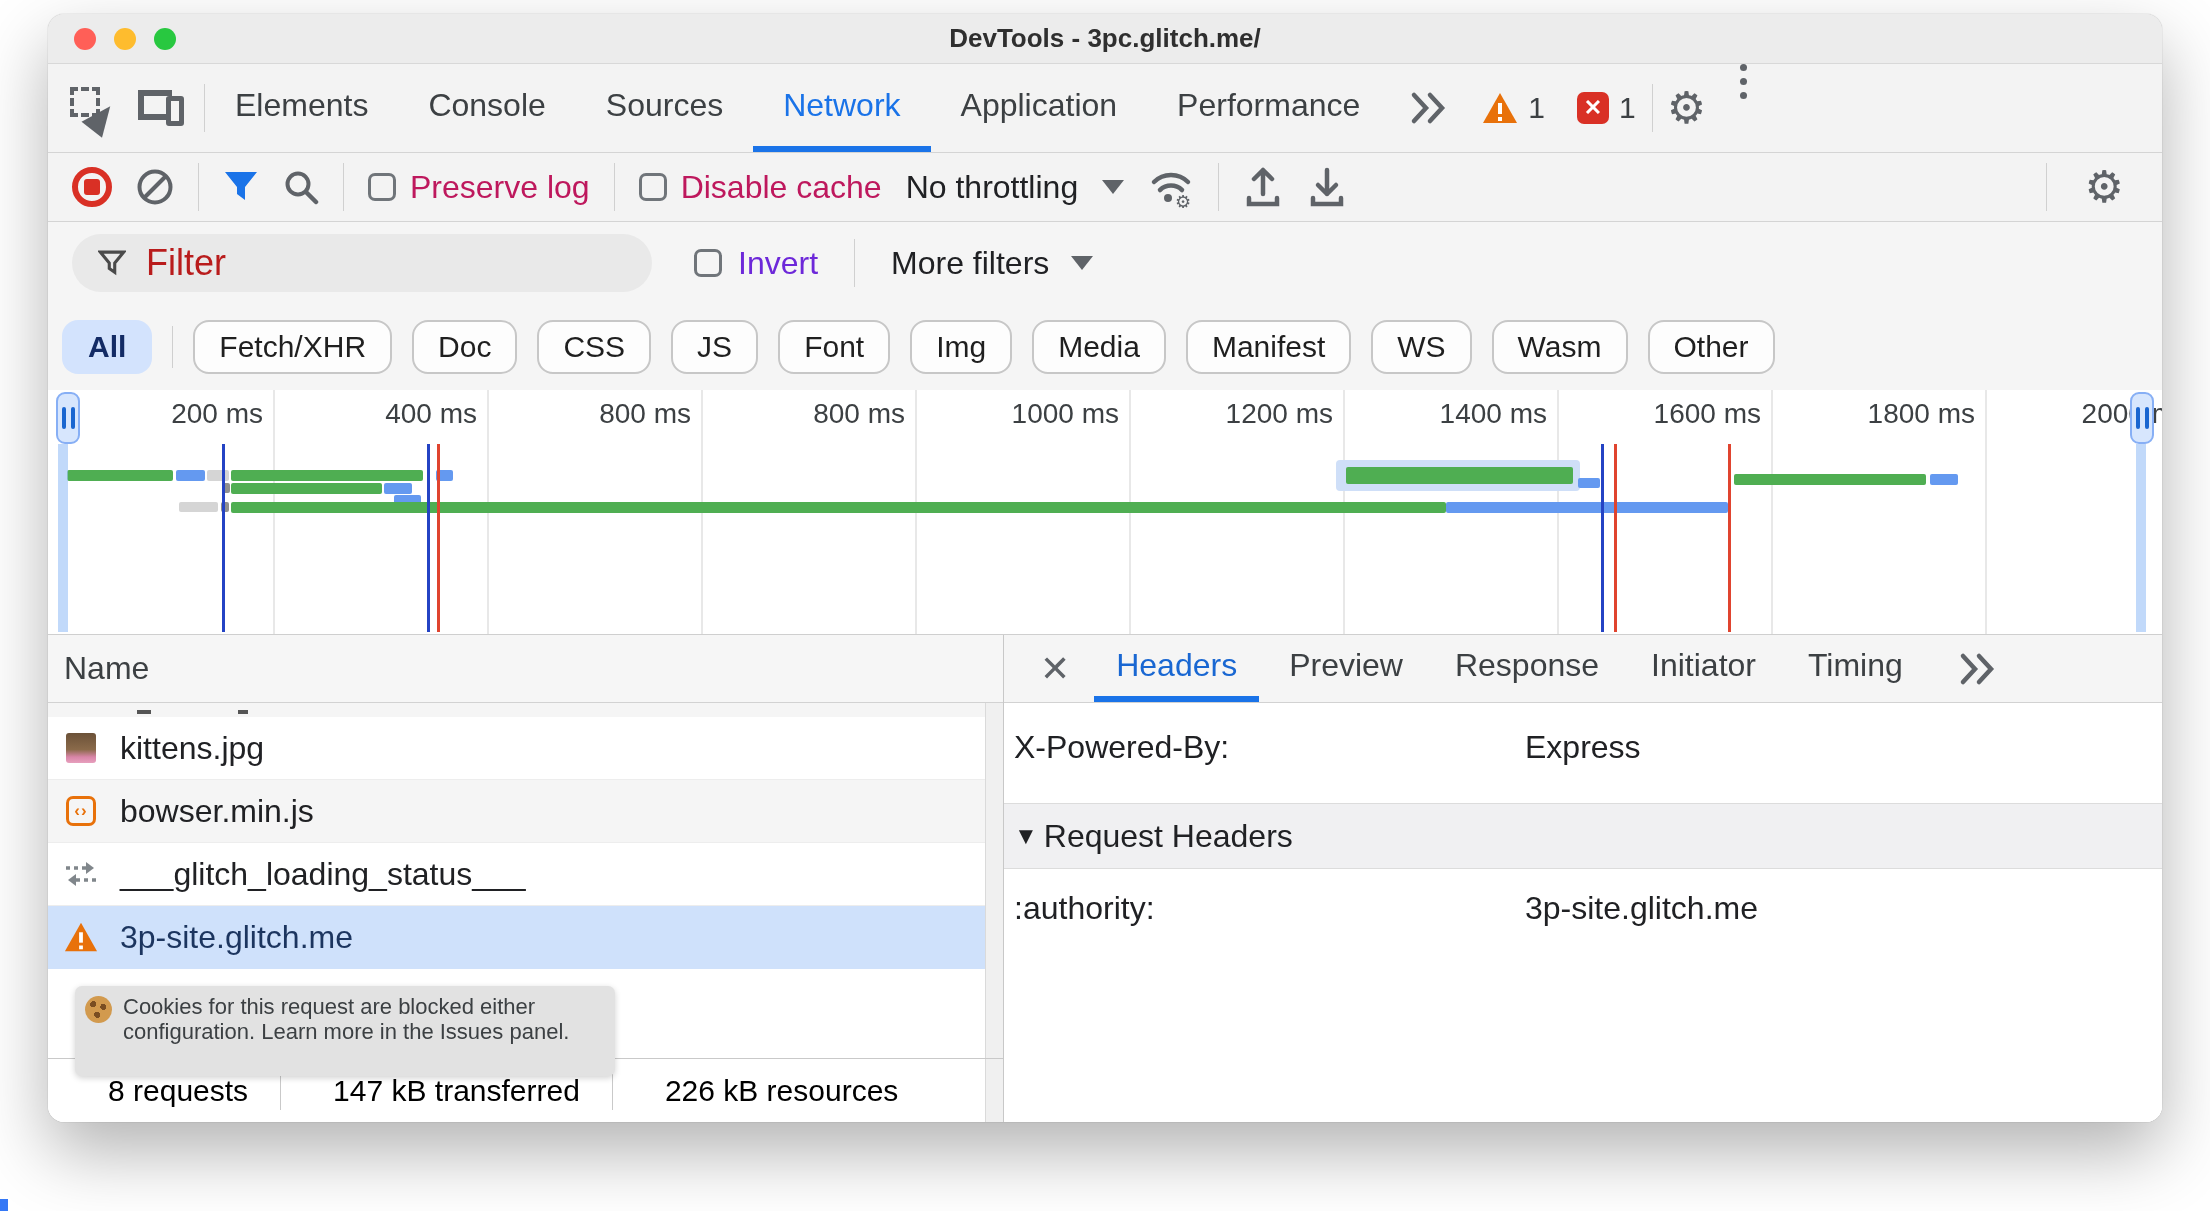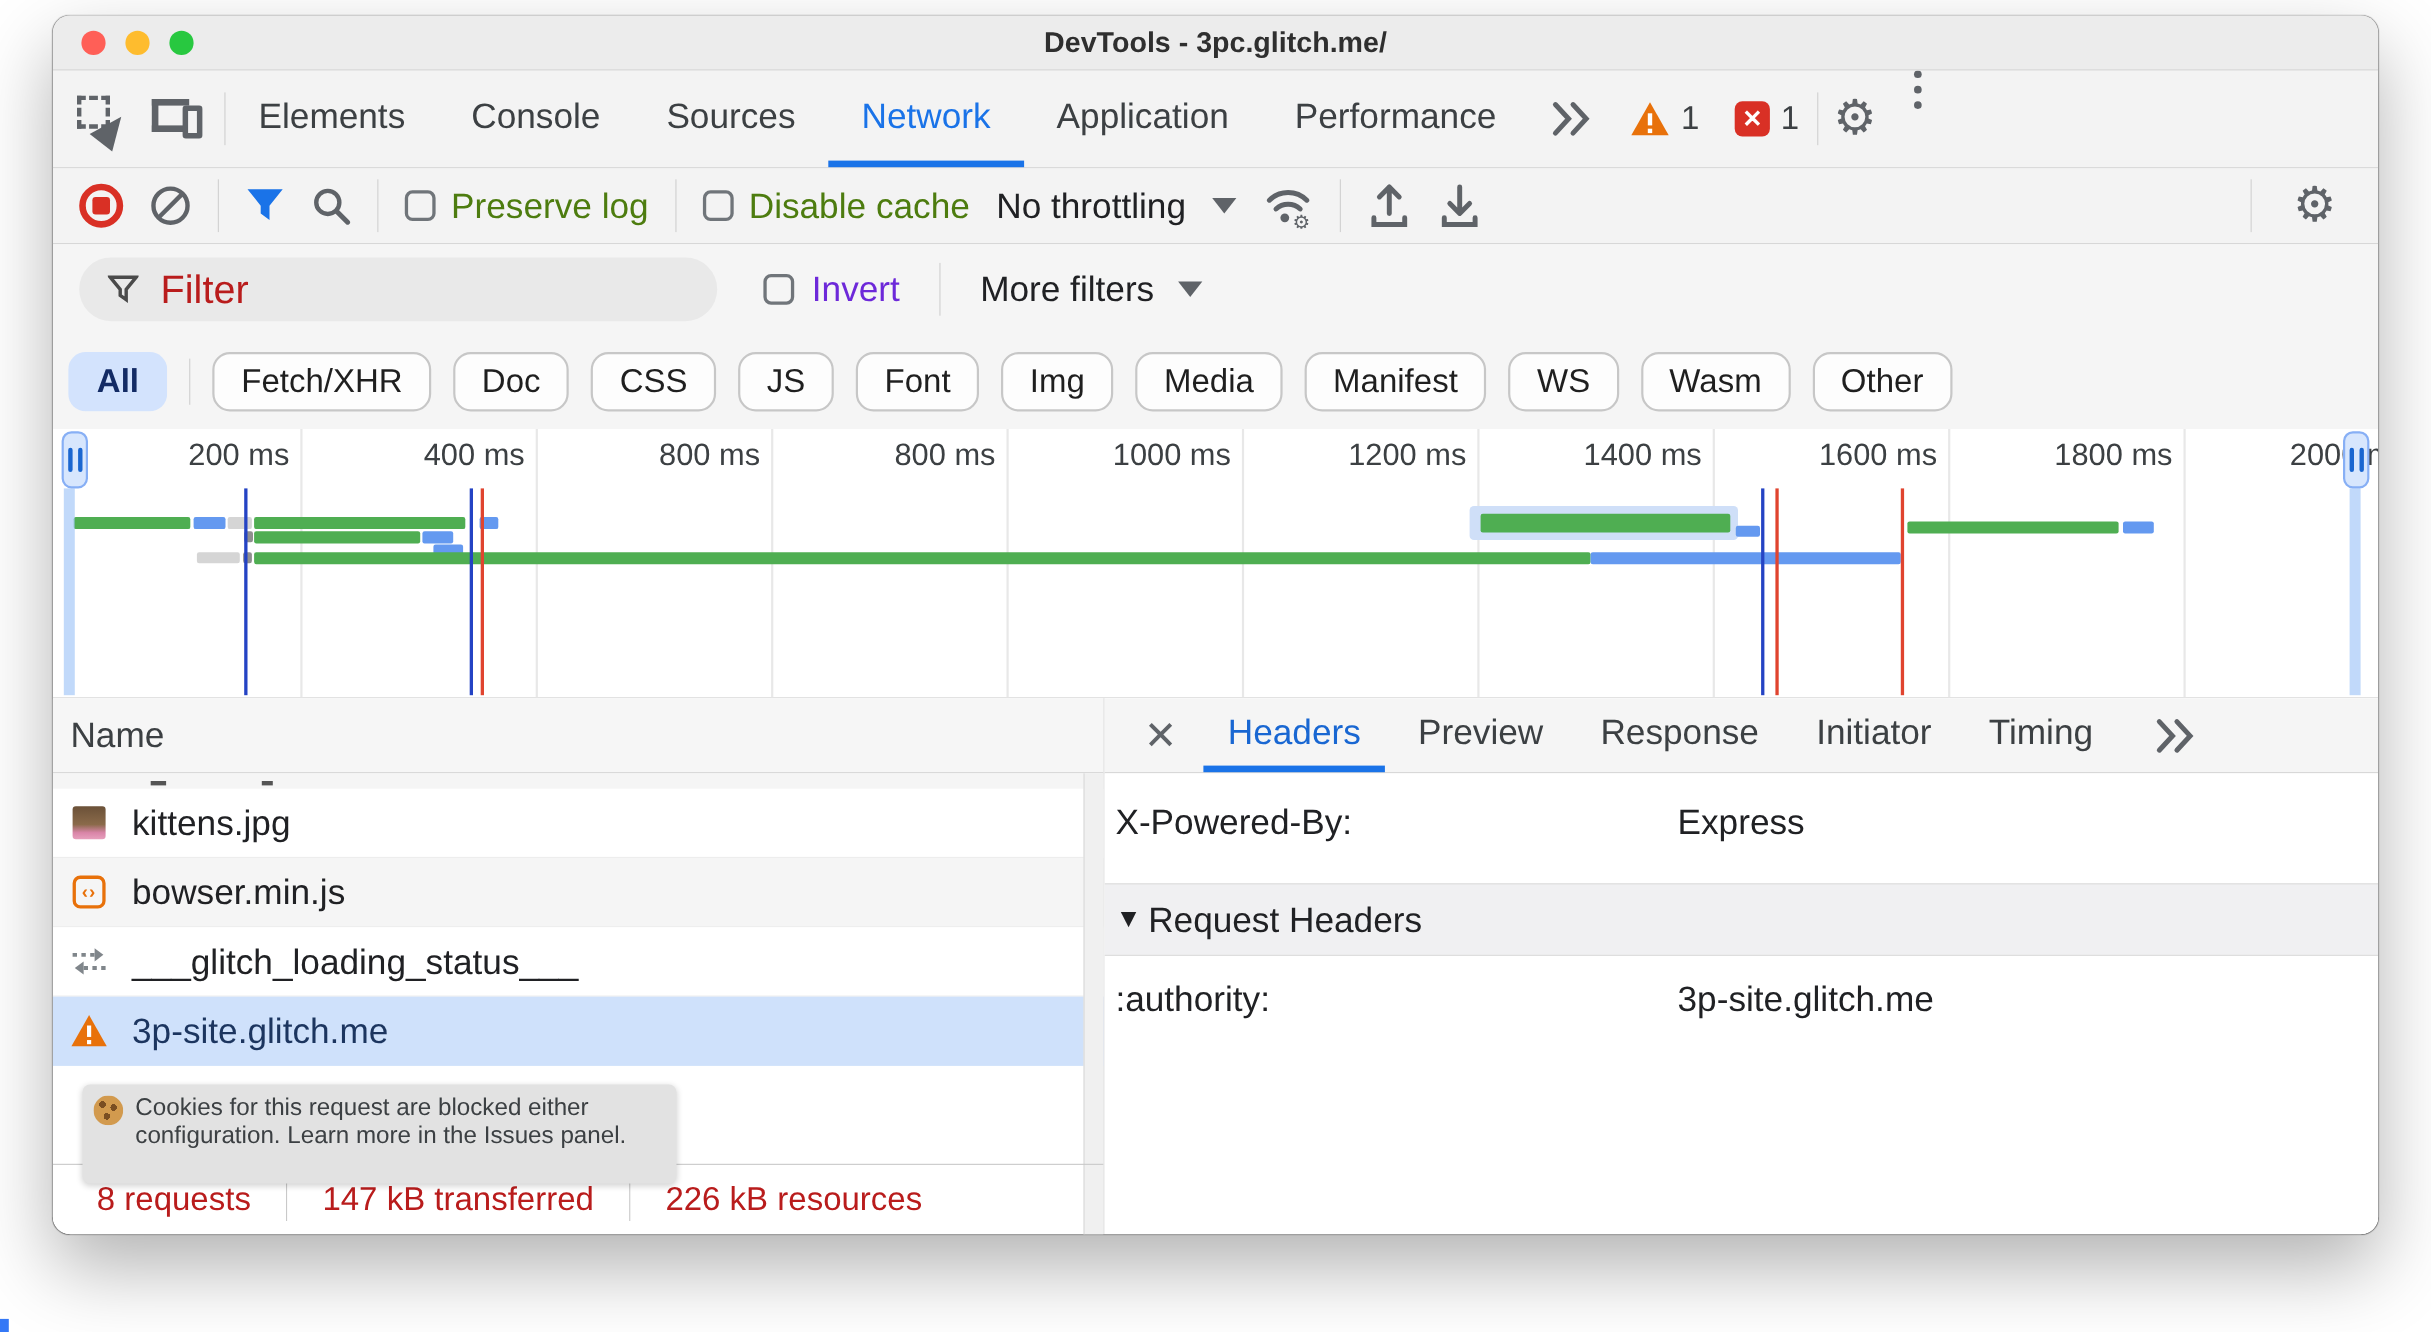--- a/index.html
+++ b/index.html
@@ -51,21 +51,21 @@
   .warn-tri { width:36px; height:32px; display:block; }
   .err-badge { width:32px; height:32px; background:#d93025; border-radius:7px; color:#fff; font-size:22px;
     font-weight:bold; display:flex; align-items:center; justify-content:center; }
 
   
   .nettoolbar { height:69px; flex:none; background:#f3f3f3; border-bottom:1px solid #d4d4d4;
     display:flex; align-items:center; gap:24px; padding:0 24px; }
   .icon-record { width:40px; height:40px; border-radius:50%; border:6px solid #d93025; position:relative; }
   .icon-record::after { content:""; position:absolute; left:6px; top:6px; width:16px; height:16px; background:#d93025; border-radius:3px; }
   .icon-block { width:38px; height:38px; }
-  .checkrow { display:flex; align-items:center; gap:14px; font-size:32px; color:#4d7c0f; }
+  .checkrow { display:flex; align-items:center; gap:14px; font-size:32px; color:#be185d; }
   .checkbox { width:28px; height:28px; border:3px solid #70757a; border-radius:7px; background:transparent; }
   .select { display:flex; align-items:center; gap:24px; font-size:32px; color:#202124; }
   .caret-down { width:0; height:0; border-left:11px solid transparent; border-right:11px solid transparent; border-top:14px solid #5f6368; }
 
   
   .filterrow { height:82px; flex:none; background:#f5f5f5; display:flex; align-items:center; padding:0 24px; }
   .filterpill { width:580px; height:58px; border-radius:29px; background:#e9e9e9; display:flex; align-items:center; gap:20px; padding:0 26px; }
   .filterpill .ph { font-size:36px; color:#b91c1c; }
   .invert { display:flex; align-items:center; gap:16px; font-size:32px; color:#6d28d9; margin-left:42px; }
   .morefilters { display:flex; align-items:center; gap:22px; font-size:32px; color:#202124; margin-left:36px; }
@@ -112,21 +112,21 @@
     border-radius:7px; box-shadow:0 2px 6px rgba(0,0,0,.18); padding:8px 12px 8px 48px; z-index:9; }
   .tooltip .cookie { position:absolute; left:10px; top:10px; width:27px; height:27px; border-radius:50%;
     background:radial-gradient(circle at 30% 30%, #7a4e22 0 3px, transparent 3px),
                radial-gradient(circle at 68% 40%, #7a4e22 0 3px, transparent 3px),
                radial-gradient(circle at 45% 70%, #7a4e22 0 3px, transparent 3px),
                #d29a4e; }
   .tooltip .tl { font-size:22px; line-height:25px; color:#3c4043; white-space:nowrap; }
 
   .statusbar { position:absolute; left:0; right:0; top:423px; bottom:0; border-top:1px solid #c9c9c9;
     display:flex; align-items:center; gap:32px; padding-left:40px; background:transparent; }
-  .statusbar .sitem { font-size:30px; color:#b91c1c; white-space:nowrap; }
+  .statusbar .sitem { font-size:30px; color:#000000; white-space:nowrap;margin-left:20px; }
   .statusbar .sdiv { width:1px; height:38px; background:#c9c9c9; }
 
   
   .rightpanel { flex:1; border-left:1px solid #c8c8c8; background:#fff; display:flex; flex-direction:column; overflow:hidden; }
   .dtabs { height:68px; flex:none; background:#f5f5f5; border-bottom:1px solid #d2d2d2;
     display:flex; align-items:stretch; gap:8px; padding-left:20px; }
   .dclose { display:flex; align-items:center; padding:0 16px; font-size:36px; color:#5f6368; }
   .dtab { display:flex; align-items:center; padding:0 22px; font-size:32px; color:#3c4043; border-bottom:6px solid transparent; }
   .dtab.active { color:#1967d2; border-bottom-color:#1a73e8; }
   .dmore { display:flex; align-items:center; padding:0 14px; color:#5f6368; margin-left:10px; }

